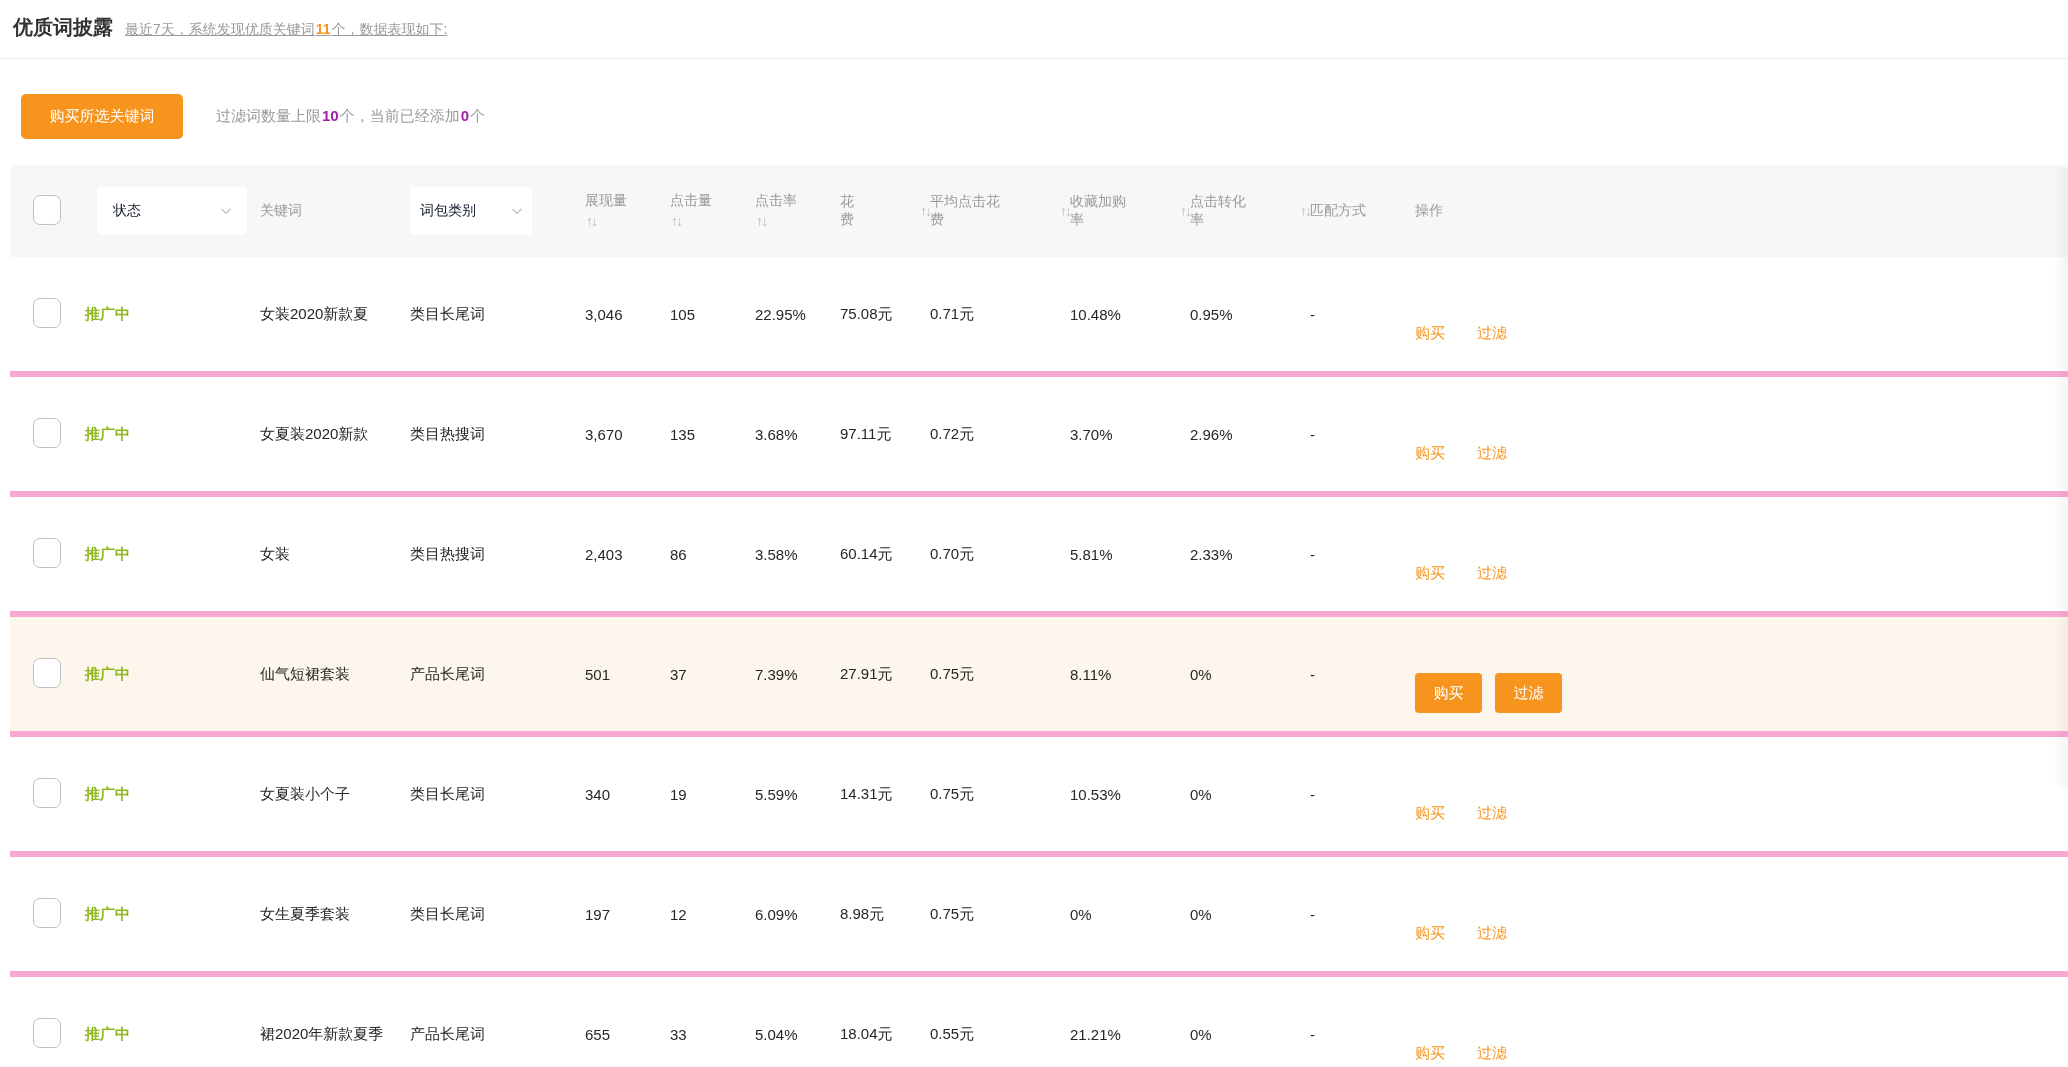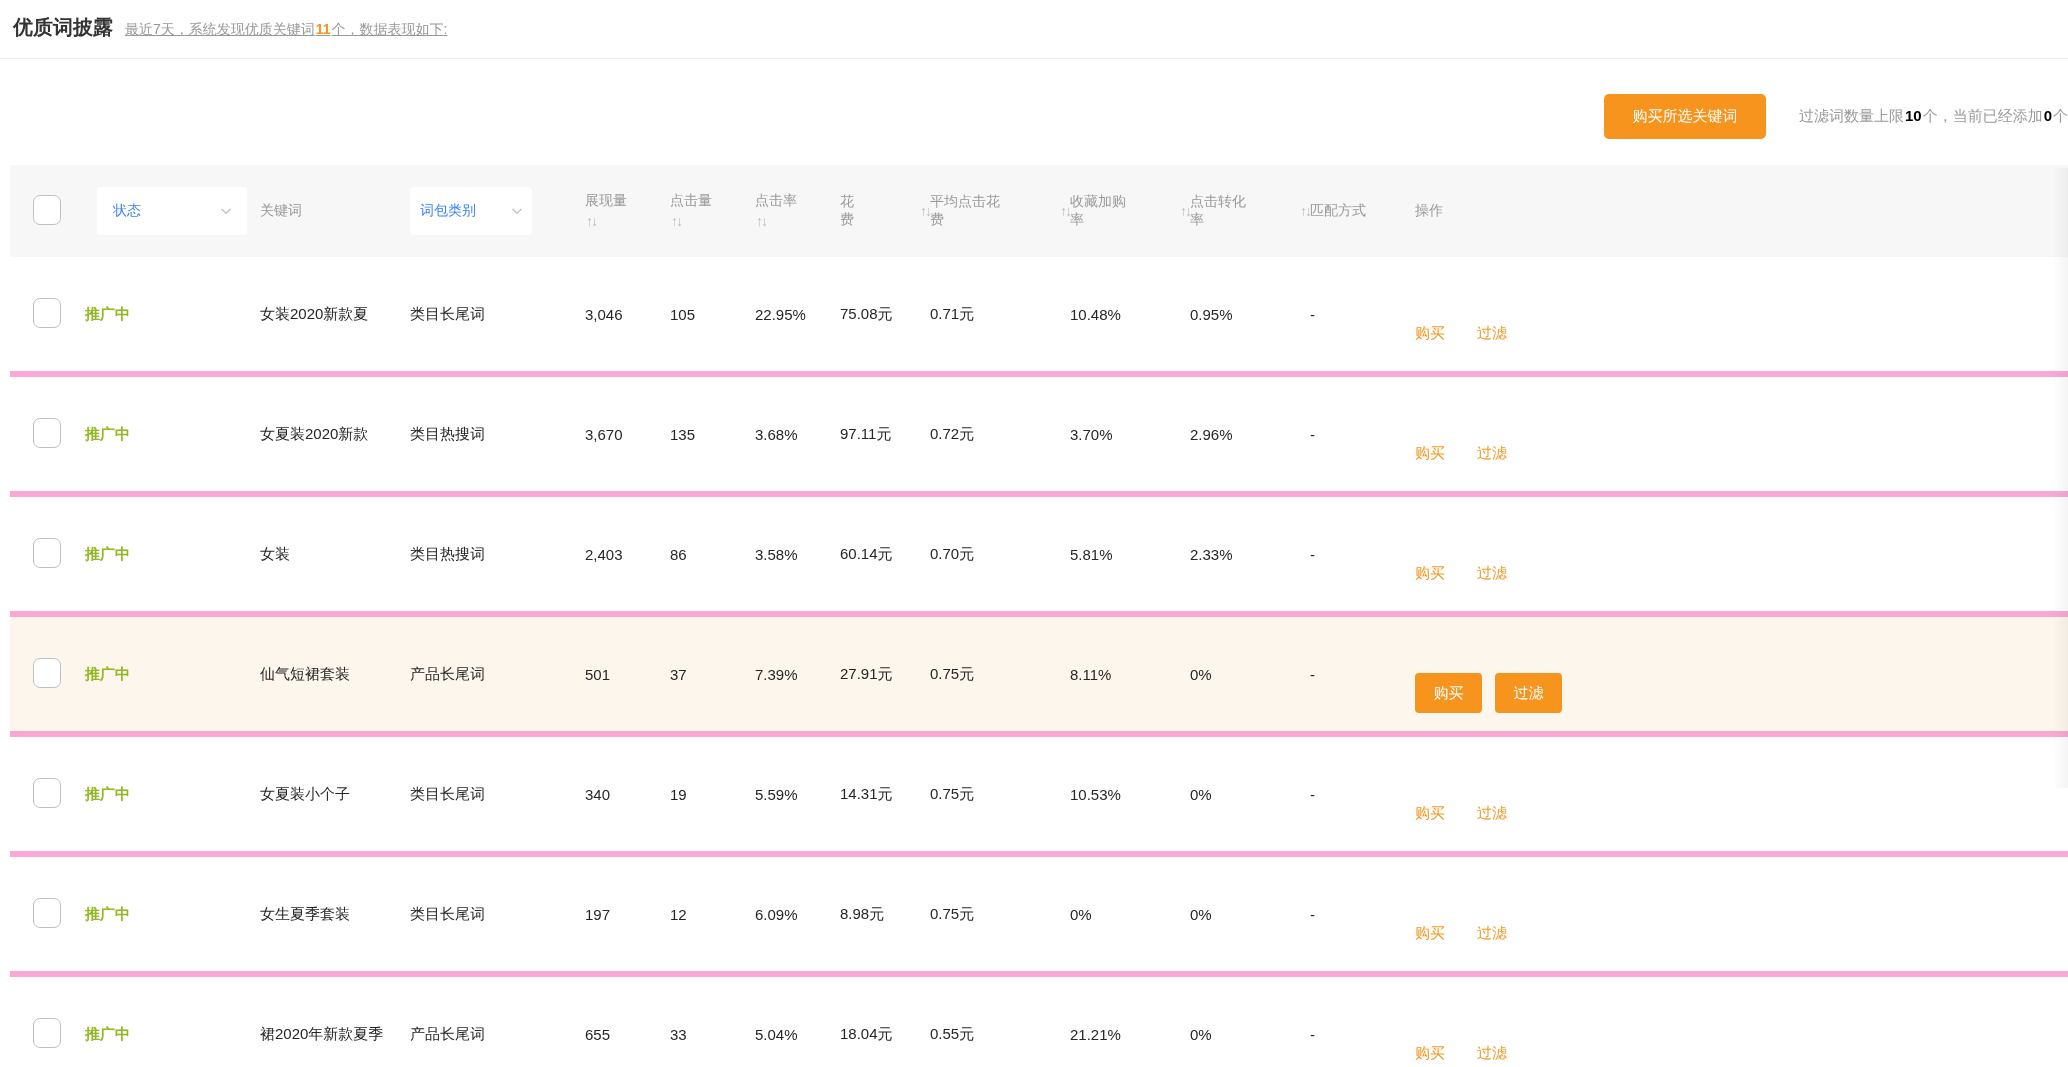--- a/index.html
+++ b/index.html
@@ -8,40 +8,40 @@
   .page { position:relative; width:2068px; height:1067px; overflow:hidden; background:#fff; }
 
   
   .title-bar { display:flex; align-items:baseline; padding:14px 0 0 13px; }
   .page-title { font-size:20px; font-weight:600; color:#333; letter-spacing:0; }
   .page-subtitle { font-size:14px; color:#999; margin-left:12px;text-decoration:underline; }
   .page-subtitle .hl { color:#f7941e; font-weight:700; padding:0 1px; }
   .top-divider { border-bottom:1px solid #ececec; margin-top:17px; }
 
   
-  .toolbar { display:flex; align-items:center; margin:35px 0 0 21px; height:45px;justify-content:flex-end; }
+  .toolbar { display:flex; align-items:center; margin:35px 0 0 21px; height:45px; }
   .buy-btn { width:162px; height:45px; background:#f7941e; color:#fff; font-size:15px;
              border:none; border-radius:5px; cursor:pointer; font-family:inherit; }
   .quota-note { font-size:15px; color:#999; margin-left:33px; }
-  .quota-note .hl { color:#000000; font-weight:700; padding:0 1px; }
+  .quota-note .hl { color:#a21caf; font-weight:700; padding:0 1px; }
 
   
   .table { margin:26px 0 0 10px; width:2058px; }
   .tr { display:grid;
         grid-template-columns:75px 175px 150px 175px 85px 85px 85px 90px 140px 120px 120px 105px 165px 1fr;
         align-items:center; }
   .thead { height:92px; background:#f7f7f7; color:#9a9a9a; font-size:14px; }
   .trow { height:120px; border-bottom:6px solid #f9a8d4; font-size:15px; color:#262626; }
   .trow.active { background:#fcf6ec; }
 
   .cb { display:inline-block; width:28px; height:30px; background:#fff; border:1px solid #c0c0c0;
         border-radius:7px; margin-left:23px; cursor:pointer; }
 
   .select { display:flex; align-items:center; justify-content:space-between; width:150px; height:48px;
-            background:#fff; border-radius:4px; padding:0 14px 0 16px; margin-left:12px; cursor:pointer; color:#3b82f6; }
+            background:#fff; border-radius:4px; padding:0 14px 0 16px; margin-left:12px; cursor:pointer; color:#0f172a; }
   .select.narrow { width:122px; margin-left:0; padding:0 8px 0 10px;gap:23px; }
   .chev { flex:none; }
 
   .th-stack { display:flex; flex-direction:column; line-height:21px; }
   .th-inline { display:flex; align-items:center;gap:48px; }
   .sort-icon { color:#bdbdbd; font-size:14px; letter-spacing:-2px; cursor:pointer; margin-left:5px; }
   .th-stack .sort-icon { margin-left:1px; }
 
   .status { color:#92b821; font-weight:600; }
 

